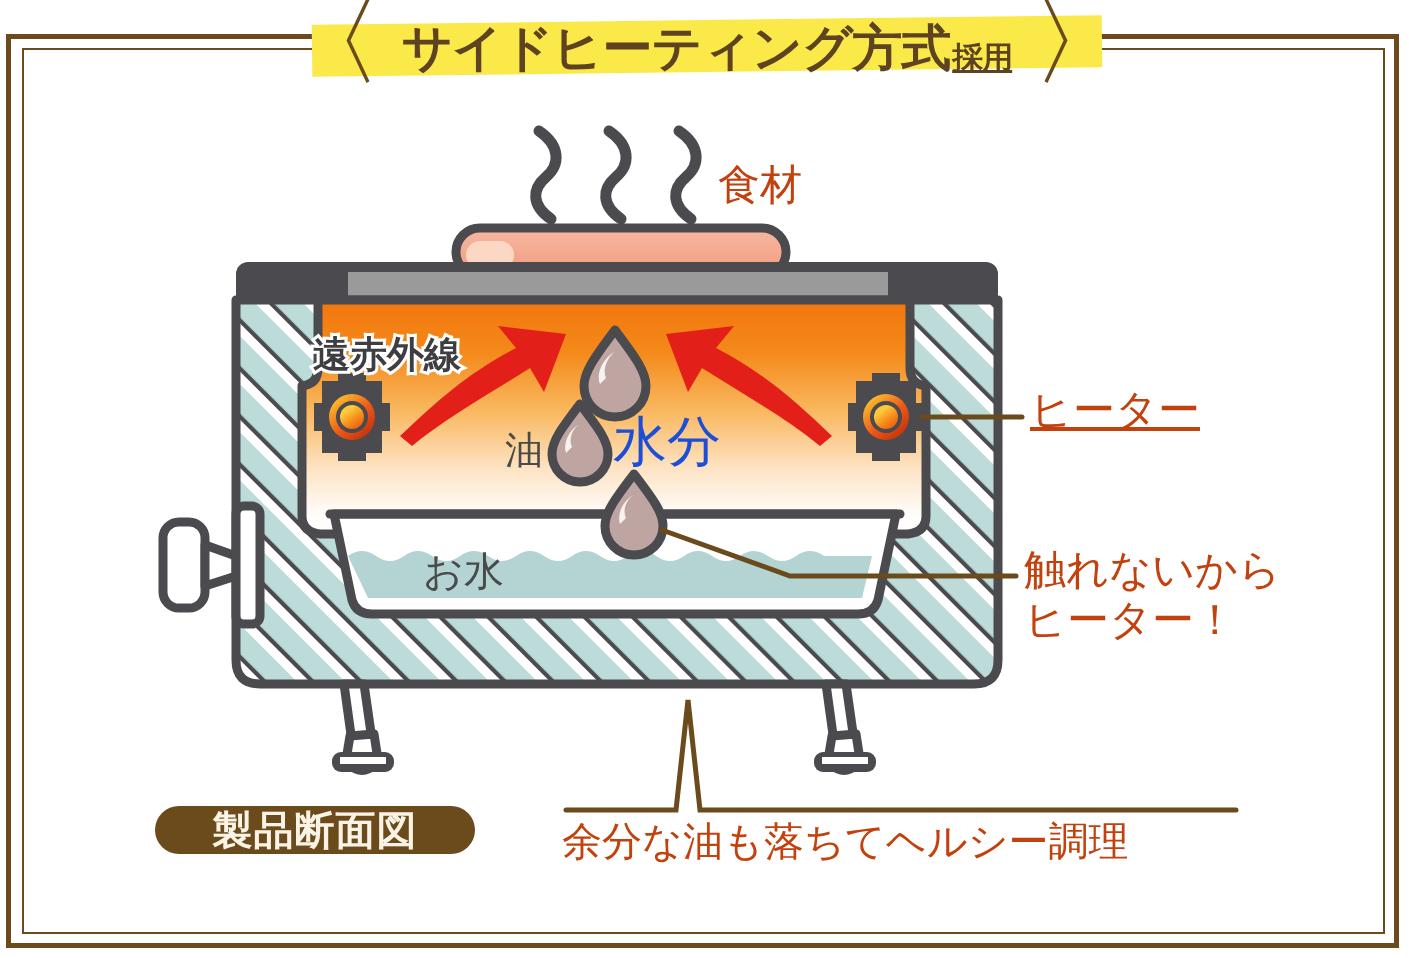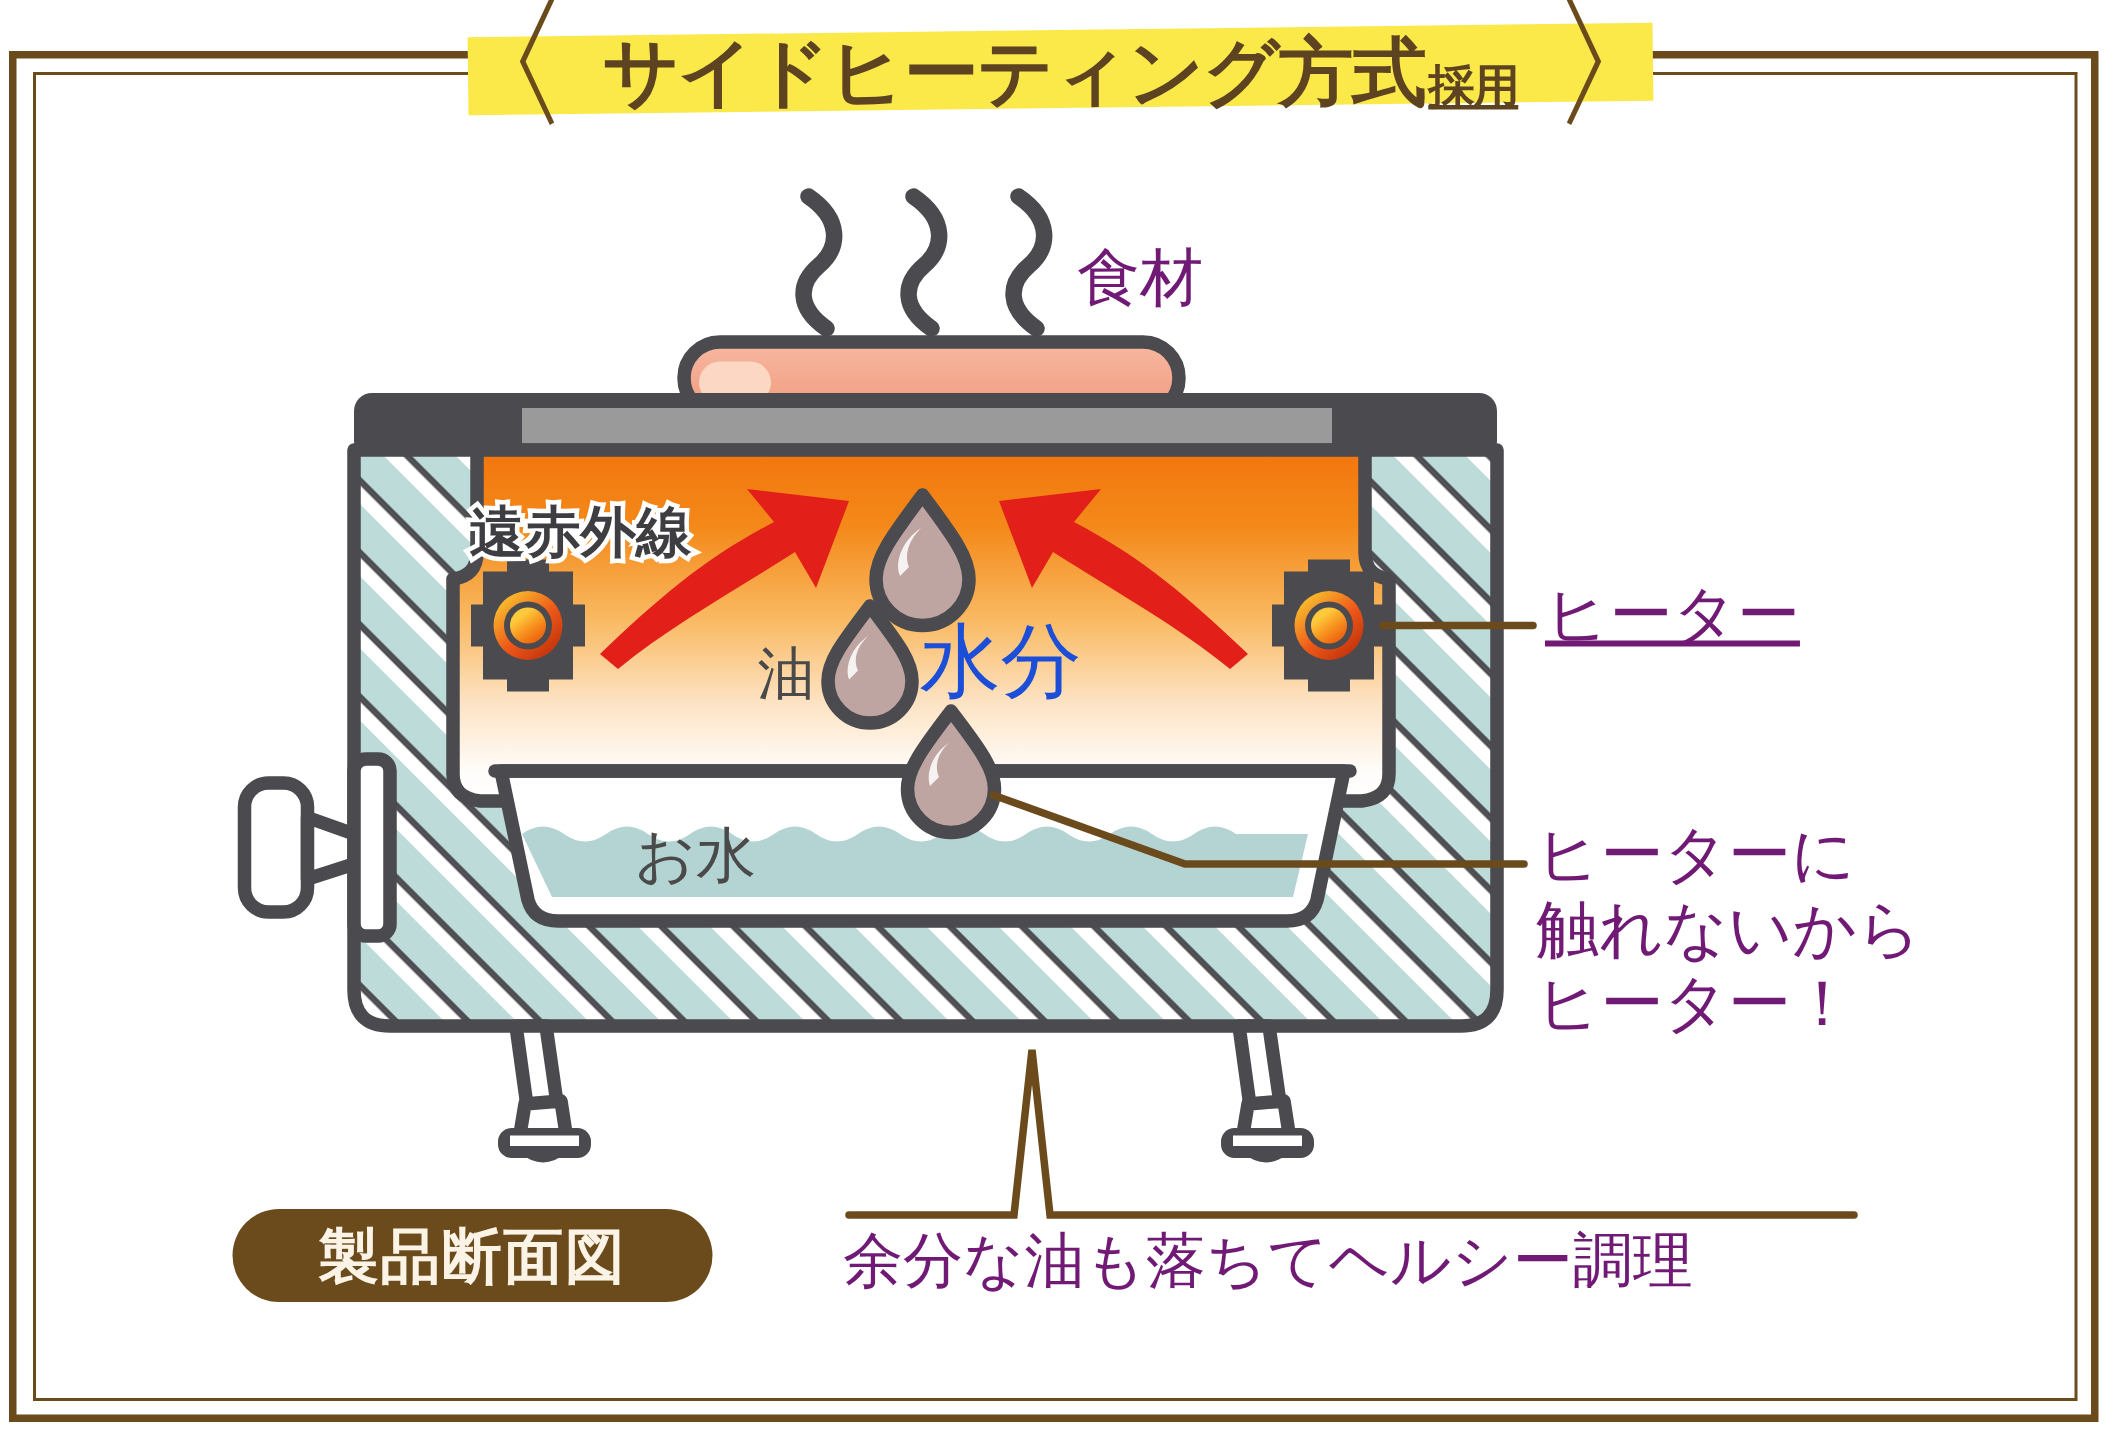--- a/index.html
+++ b/index.html
@@ -42,21 +42,21 @@
   .title-main{
     font-size:50px;font-weight:bold;
     line-height:1;
   }
   .title-sub{
     font-size:31px;font-weight:bold;
     line-height:1;margin-left:2px;position:relative;top:9px;text-decoration:underline;
   }
 
   
-  .lbl{position:absolute;color:#701a75;white-space:nowrap;line-height:1.18;}
+  .lbl{position:absolute;color:#c2410c;white-space:nowrap;line-height:1.18;}
   .lbl-gray{position:absolute;color:#4a4a4a;white-space:nowrap;line-height:1.18;}
 
   #label-shokuzai{left:718px;top:160px;font-size:42px;}
   #label-heater{left:1030px;top:385px;font-size:42px;text-decoration:underline;}
   #label-no-smoke{left:1024px;top:545px;font-size:42px;text-align:left;}
   #label-oil-healthy{left:562px;top:818px;font-size:40px;}
 
   #label-abura{left:505px;top:428px;font-size:38px;color:#4a4a4a;}
   #label-suibun{left:613px;top:410px;font-size:54px;color:#1d4ed8;}
   #label-omizu{left:375px;top:548px;font-size:40px;color:#4a4a4a;margin-left:48px;}
@@ -65,21 +65,21 @@
   #label-far-ir{
     position:absolute;left:313px;top:330px;
     font-size:37px;font-weight:bold;color:#3e3e42;
     white-space:nowrap;
     -webkit-text-stroke:6px #ffffff;
     paint-order:stroke fill;
   }
 
   
   .pill{
-    position:absolute;left:155px;top:806px;width:320px;height:62px;
+    position:absolute;left:155px;top:806px;width:320px;height:48px;
     background:#6b4a1c;border-radius:33px;
     display:flex;align-items:center;justify-content:center;
     color:#fbf4e6;font-size:40px;font-weight:bold;letter-spacing:1px;
   }
 </style>
 </head>
 <body>
 
 <div id="stage">
 
@@ -263,21 +263,20 @@
 
   <div id="label-far-ir">遠赤外線</div>
 
   <div class="lbl-gray" id="label-abura">油</div>
   <div class="lbl-gray" id="label-suibun">水分</div>
   <div class="lbl-gray" id="label-omizu">お水</div>
 
   <div class="lbl" id="label-heater">ヒーター</div>
 
   <div class="lbl" id="label-no-smoke">
-    <div>ヒーターに</div>
     <div>触れないから</div>
     <div>ヒーター！</div>
   </div>
 
   <div class="lbl" id="label-oil-healthy">余分な油も落ちてヘルシー調理</div>
 
   <div class="pill">製品断面図</div>
 
 </div>
 

